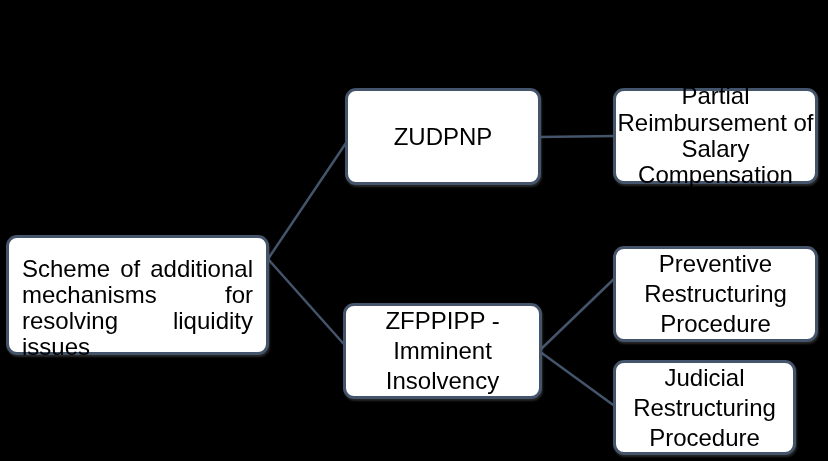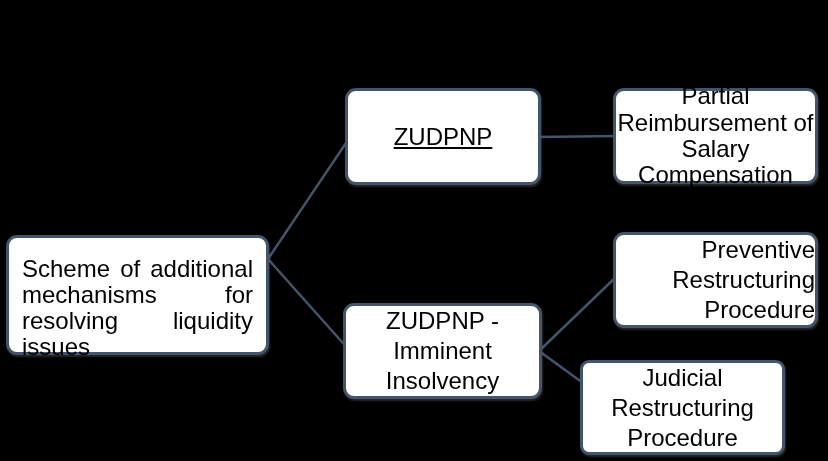--- a/index.html
+++ b/index.html
@@ -43,25 +43,25 @@
   #node-root {
     left: 6px; top: 199px; width: 263px; height: 120px;
     display: block;
     text-align: justify;
     text-align-last: justify;
     white-space: normal;
     padding: 18px 13px 0 13px;
     line-height: 26px;
     margin-top: 36px;
   }
-  #node-zudpnp     { left: 345px; top:  88px; width: 196px; height: 97px; text-decoration: underline; }
+  #node-zudpnp     { left: 345px; top:  88px; width: 196px; height: 97px; }
   #node-partial    { left: 613px; top:  88px; width: 205px; height: 96px; line-height: 1.1; }
   #node-zfppipp    { left: 343px; top: 303px; width: 199px; height: 96px; }
-  #node-preventive { left: 613px; top: 232px; width: 205px; height: 96px; text-align: right; }
-  #node-judicial   { left: 580px; top: 360px; width: 205px; height: 95px; border-radius: 9px; }
+  #node-preventive { left: 613px; top: 246px; width: 205px; height: 96px; }
+  #node-judicial   { left: 613px; top: 360px; width: 183px; height: 95px; }
 </style>
 </head>
 <body>
 
 <div id="diagram-canvas">
 
   <svg id="connector-layer" width="828" height="461" viewBox="0 0 828 461">
     <g stroke="#44546A" stroke-width="2.5" fill="none">
       <line x1="268" y1="259" x2="350" y2="137"></line>
       <line x1="268" y1="259" x2="350" y2="351"></line>
@@ -71,21 +71,21 @@
     </g>
   </svg>
 
   <div class="node" id="node-root">Scheme of additional mechanisms for resolving liquidity issues</div>
 
   <div class="node" id="node-zudpnp">
     <div class="node-text">ZUDPNP</div>
   </div>
 
   <div class="node" id="node-zfppipp">
-    <div class="node-text">ZUDPNP -
+    <div class="node-text">ZFPPIPP -
 Imminent
 Insolvency</div>
   </div>
 
   <div class="node" id="node-partial">
     <div class="node-text">Partial
 Reimbursement of
 Salary
 Compensation</div>
   </div>

